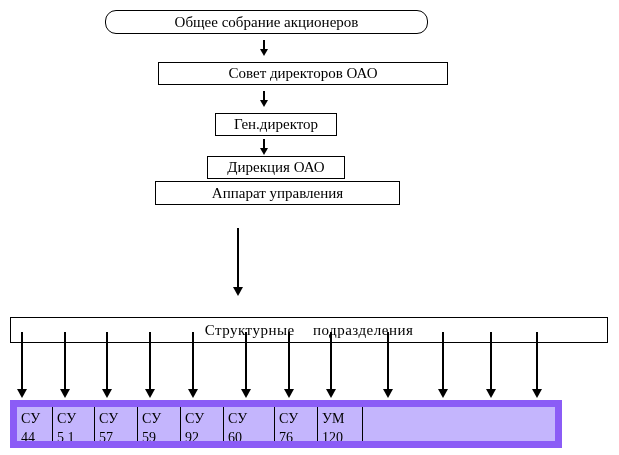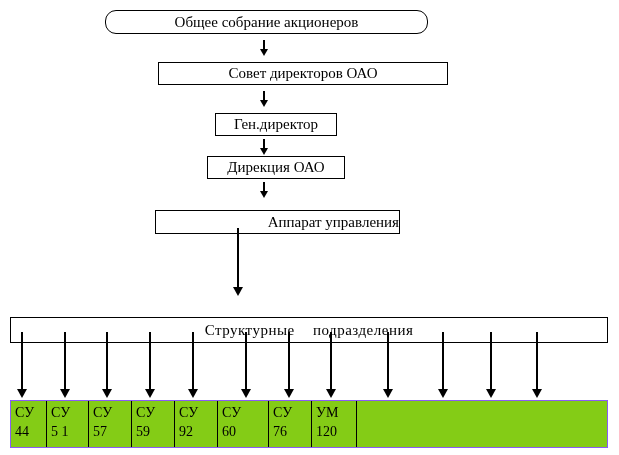--- a/index.html
+++ b/index.html
@@ -43,25 +43,25 @@
   }
   .v-arrow .head{
     width:0;height:0;margin:0 auto;
     border-left:5px solid transparent;
     border-right:5px solid transparent;
     border-top:9px solid #000;
   }
   
   .units{
     position:absolute;
-    left:10px;top:400px;width:598px;height:48px;
-    border:1px solid #8b5cf6;
+    left:10px;top:400px;width:552px;height:48px;
+    border:7px solid #8b5cf6;
     box-sizing:border-box;
     display:flex;
-    background:#84cc16;
+    background:#c4b5fd;
   }
   .unit-cell{
     border-right:1px solid #000;
     box-sizing:border-box;
     font-size:14px;
     padding:2px 0 0 4px;
     line-height:19px;
     overflow:hidden;
   }
   .unit-cell:last-child{border-right:none;}
@@ -101,21 +101,21 @@
 
   <div class="box" style="left:207px;top:156px;width:138px;height:23px;">
     <span>Дирекция ОАО</span>
   </div>
 
   <div class="mini-arrow" style="left:259px;top:182px;">
     <div class="line"></div>
     <div class="head"></div>
   </div>
 
-  <div class="box" style="left:155px;top:210px;width:245px;height:24px;justify-content:flex-end;">
+  <div class="box" style="left:155px;top:181px;width:245px;height:24px;">
     <span>Аппарат управления</span>
   </div>
 
   <div class="v-arrow" style="left:232px;top:228px;">
     <div class="line" style="height:59px;"></div>
     <div class="head"></div>
   </div>
 
   <div class="box wide-title" style="left:10px;top:300px;width:598px;height:26px;margin-top:17px;">
     <span>Структурные подразделения</span>

